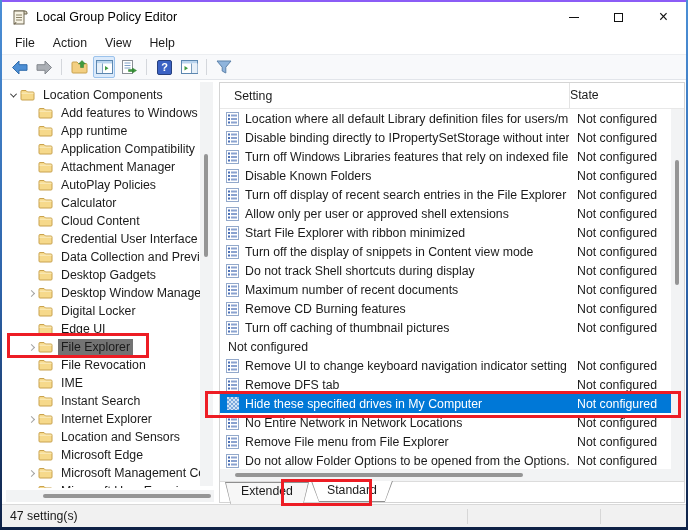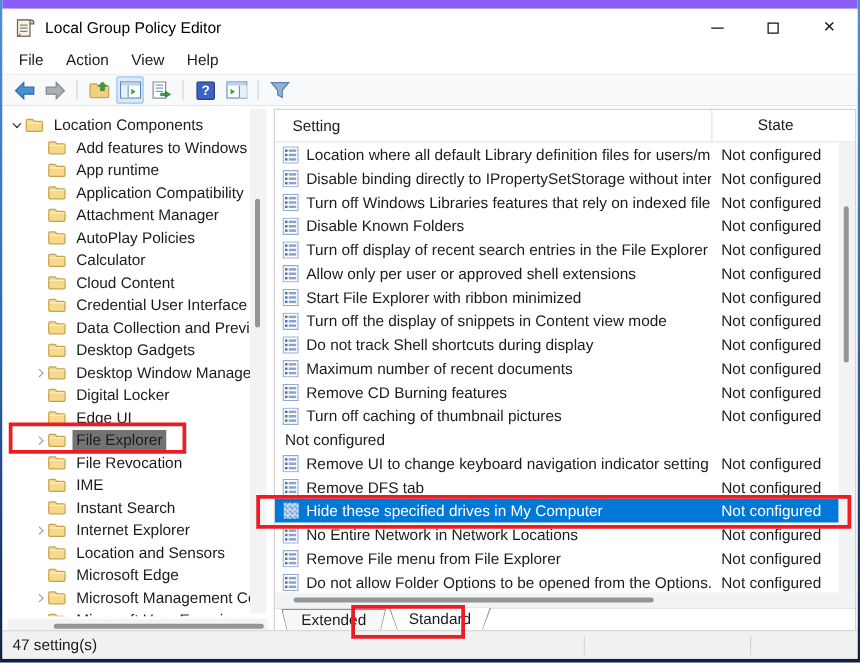--- a/index.html
+++ b/index.html
@@ -4,21 +4,21 @@
 <style>
   * { box-sizing: border-box; margin: 0; padding: 0; }
   html,body { width: 688px; height: 530px; }
   body {
     font-family: "Liberation Sans", "DejaVu Sans", sans-serif;
     background: linear-gradient(180deg, #4b8fd6 0%, #2d62a8 55%, #0e2145 100%);
     position: relative; overflow: hidden; font-size: 12px; color: #1b1b1b;
   }
   .window {
     position: absolute; left: 2px; right: 2px; top: 0; bottom: 3px;
-    background: #fff; border-top: 7px solid #8b5cf6;
+    background: #fff; border-top: 2px solid #8b5cf6;
   }
   
   .titlebar { height: 30px; display: flex; align-items: center; padding-left: 9px; background: #fff; }
   .titlebar .app-icon { width: 17px; height: 17px; margin-right: 8px; flex: none; }
   .titlebar .title { font-size: 12.5px; color: #000; }
   .win-controls { margin-left: auto; display: flex; height: 100%; }
   .win-btn { width: 45px; display: flex; align-items: center; justify-content: center; cursor: default; }
   .glyph-min { width: 10px; height: 0; border-top: 1.2px solid #111; }
   .glyph-max { width: 9px; height: 9px; border: 1.2px solid #111; }
   .glyph-close { font-size: 16px; line-height: 16px; color: #111; }
@@ -55,21 +55,21 @@
   .tree-vscroll .thumb { top: 72px; height: 103px; }
   .tree-hscroll { left: 4px; top: 410px; width: 208px; height: 12px; }
   .tree-hscroll .thumb { left: 37px; width: 168px; }
   
   .list-pane {
     position: absolute; left: 217px; top: 2px; width: 466px; height: 421px;
     border: 1px solid #d4d4d4; background: #fff; display: flex; flex-direction: column;
   }
   .list-header { height: 26px; flex: none; display: flex; align-items: center; border-bottom: 1px solid #e8e8e8; font-size: 12.3px; }
   .hdr-setting { flex: 1; padding-left: 14px; }
-  .hdr-state { width: 102px; text-align: center; border-left: 1px solid #e3e3e3; align-self: stretch; line-height: 25px; }
+  .hdr-state { width: 102px; border-left: 1px solid #e3e3e3; align-self: stretch; line-height: 25px; }
   .hdr-spacer { width: 13px; align-self: stretch; }
   .list-body { flex: 1; display: flex; overflow: hidden; position: relative; }
   .rows-col { flex: 1; overflow: hidden; }
   .list-row { display: flex; align-items: center; height: 19px; font-size: 12.3px; }
   .cell-setting { flex: 1; display: flex; align-items: center; overflow: hidden; white-space: nowrap; }
   .cell-setting .ic { flex: none; margin: 0 6px 0 6px; width: 13px; height: 14px; display: flex; align-items: center; justify-content: center; }
   .cell-state { width: 102px; flex: none; padding-left: 8px; white-space: nowrap; }
   .list-row.sel { background: var(--sel-blue, #0078d7); color: #fff; }
   .ic .checker { display: none; width: 12px; height: 13px;
     background: repeating-conic-gradient(#7aa7dc 0% 25%, #cfe2f5 0% 50%) 0 0 / 4px 4px; }

